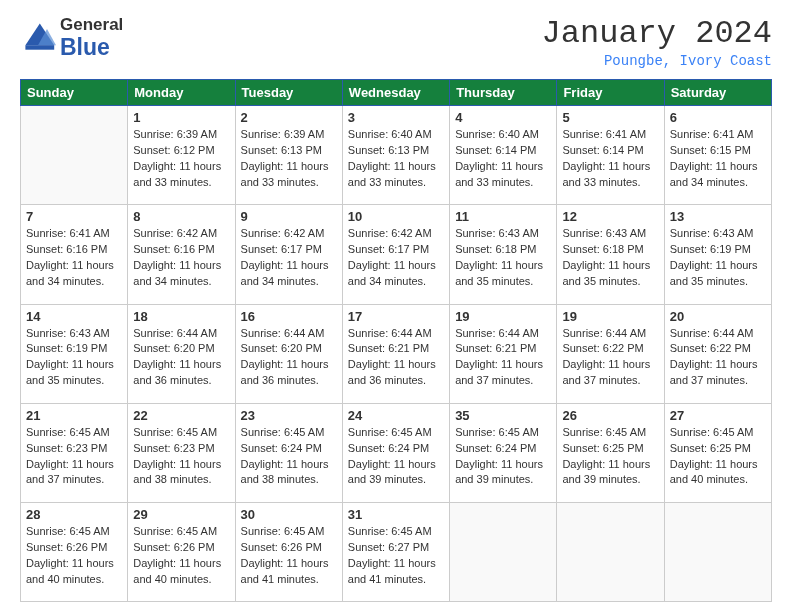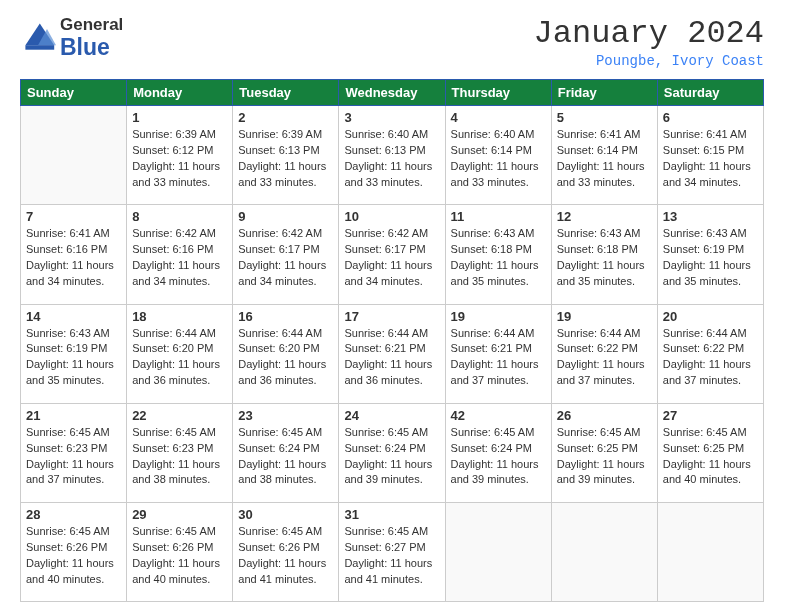--- a/index.html
+++ b/index.html
@@ -6,21 +6,21 @@
     body {
       font-family: Arial, sans-serif;
       background: #fff;
       width: 792px;
       height: 612px;
       overflow: hidden;
     }
     .page {
       width: 792px;
       height: 612px;
-      padding: 16px 28px 10px 20px;
+      padding: 16px 20px 10px 20px;
       display: flex;
       flex-direction: column;
     }
     .header {
       display: flex;
       justify-content: space-between;
       align-items: flex-start;
       margin-bottom: 10px;
     }
     .logo {
@@ -306,21 +306,21 @@
 and 38 minutes.</div>
           </td>
           <td>
             <span class="day-num">24</span>
             <div class="day-info" style="white-space: pre-line;">Sunrise: 6:45 AM
 Sunset: 6:24 PM
 Daylight: 11 hours
 and 39 minutes.</div>
           </td>
           <td>
-            <span class="day-num">42</span>
+            <span class="day-num">35</span>
             <div class="day-info" style="white-space: pre-line;">Sunrise: 6:45 AM
 Sunset: 6:24 PM
 Daylight: 11 hours
 and 39 minutes.</div>
           </td>
           <td>
             <span class="day-num">26</span>
             <div class="day-info" style="white-space: pre-line;">Sunrise: 6:45 AM
 Sunset: 6:25 PM
 Daylight: 11 hours

